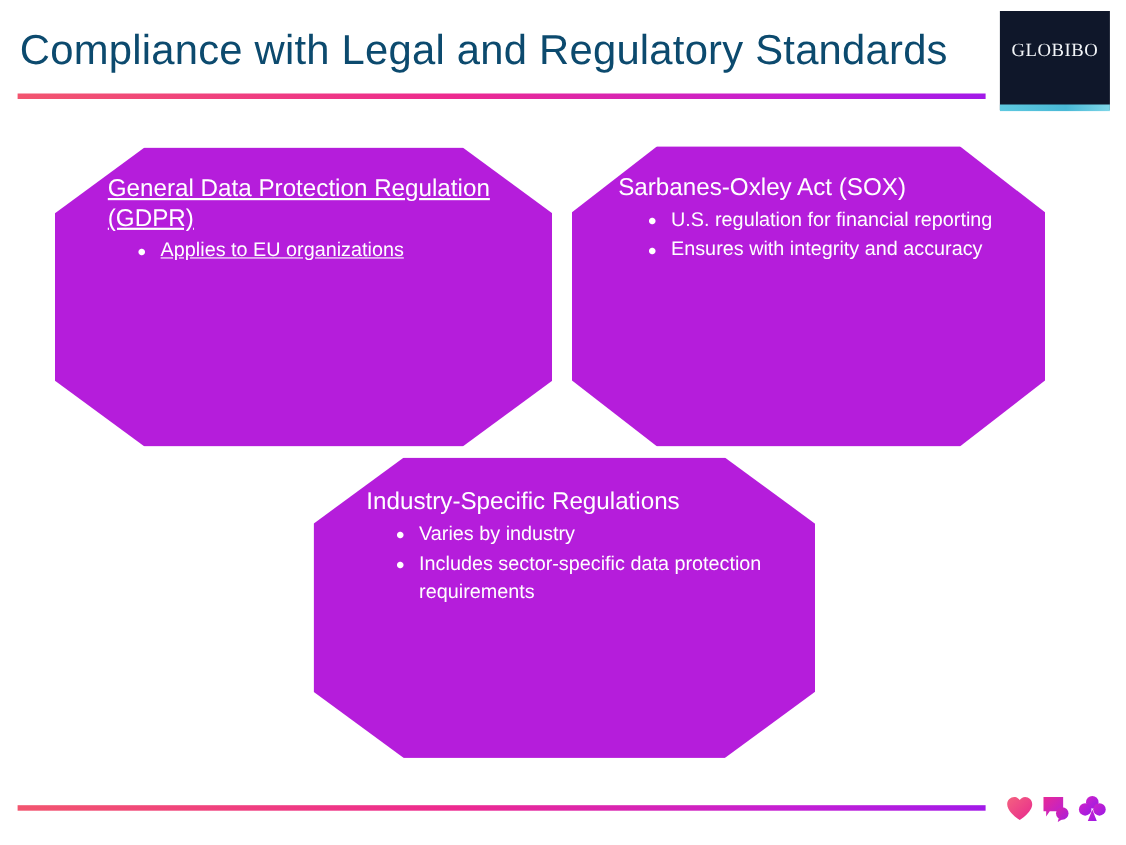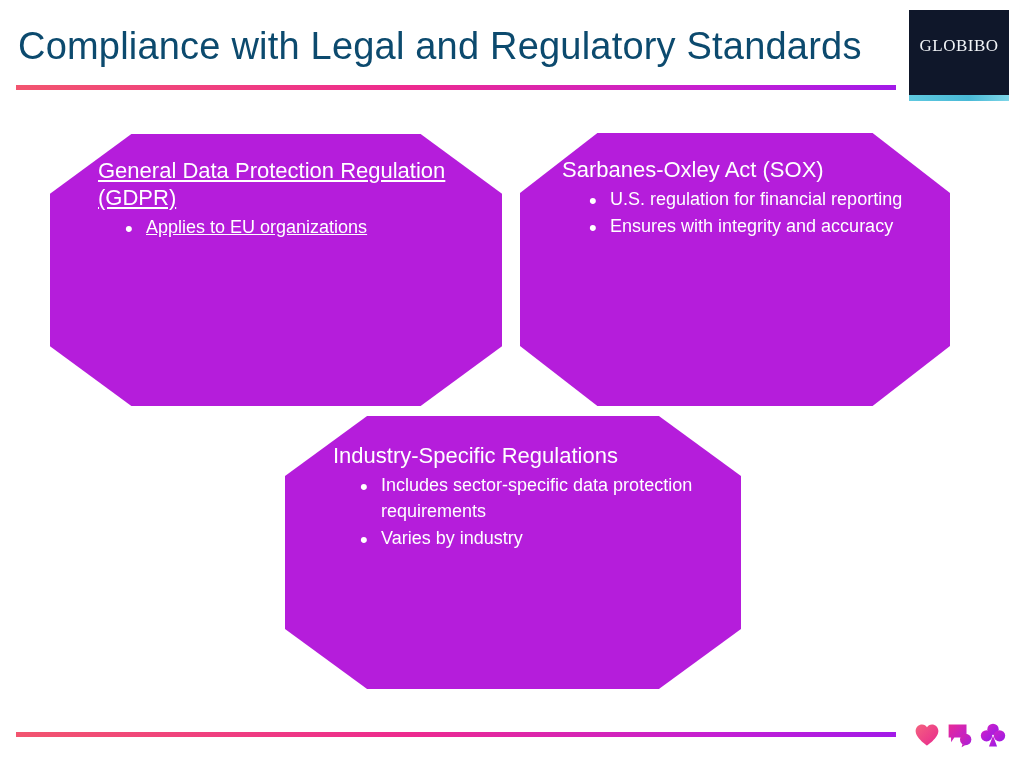--- a/index.html
+++ b/index.html
@@ -149,22 +149,22 @@
       <li>U.S. regulation for financial reporting</li>
       <li>Ensures with integrity and accuracy</li>
     </ul>
   </div>
 </div>
 
 <div class="octagon" id="card-industry">
   <div class="card-body">
     <div class="card-title">Industry-Specific Regulations</div>
     <ul class="bullets">
+      <li>Varies by industry</li>
       <li>Includes sector-specific data protection requirements</li>
-      <li>Varies by industry</li>
     </ul>
   </div>
 </div>
 
 <div id="footer-rule"></div>
 
 <div id="footer-icons">
 
   <svg class="ficon" viewBox="0 0 32 32">
     <defs>

